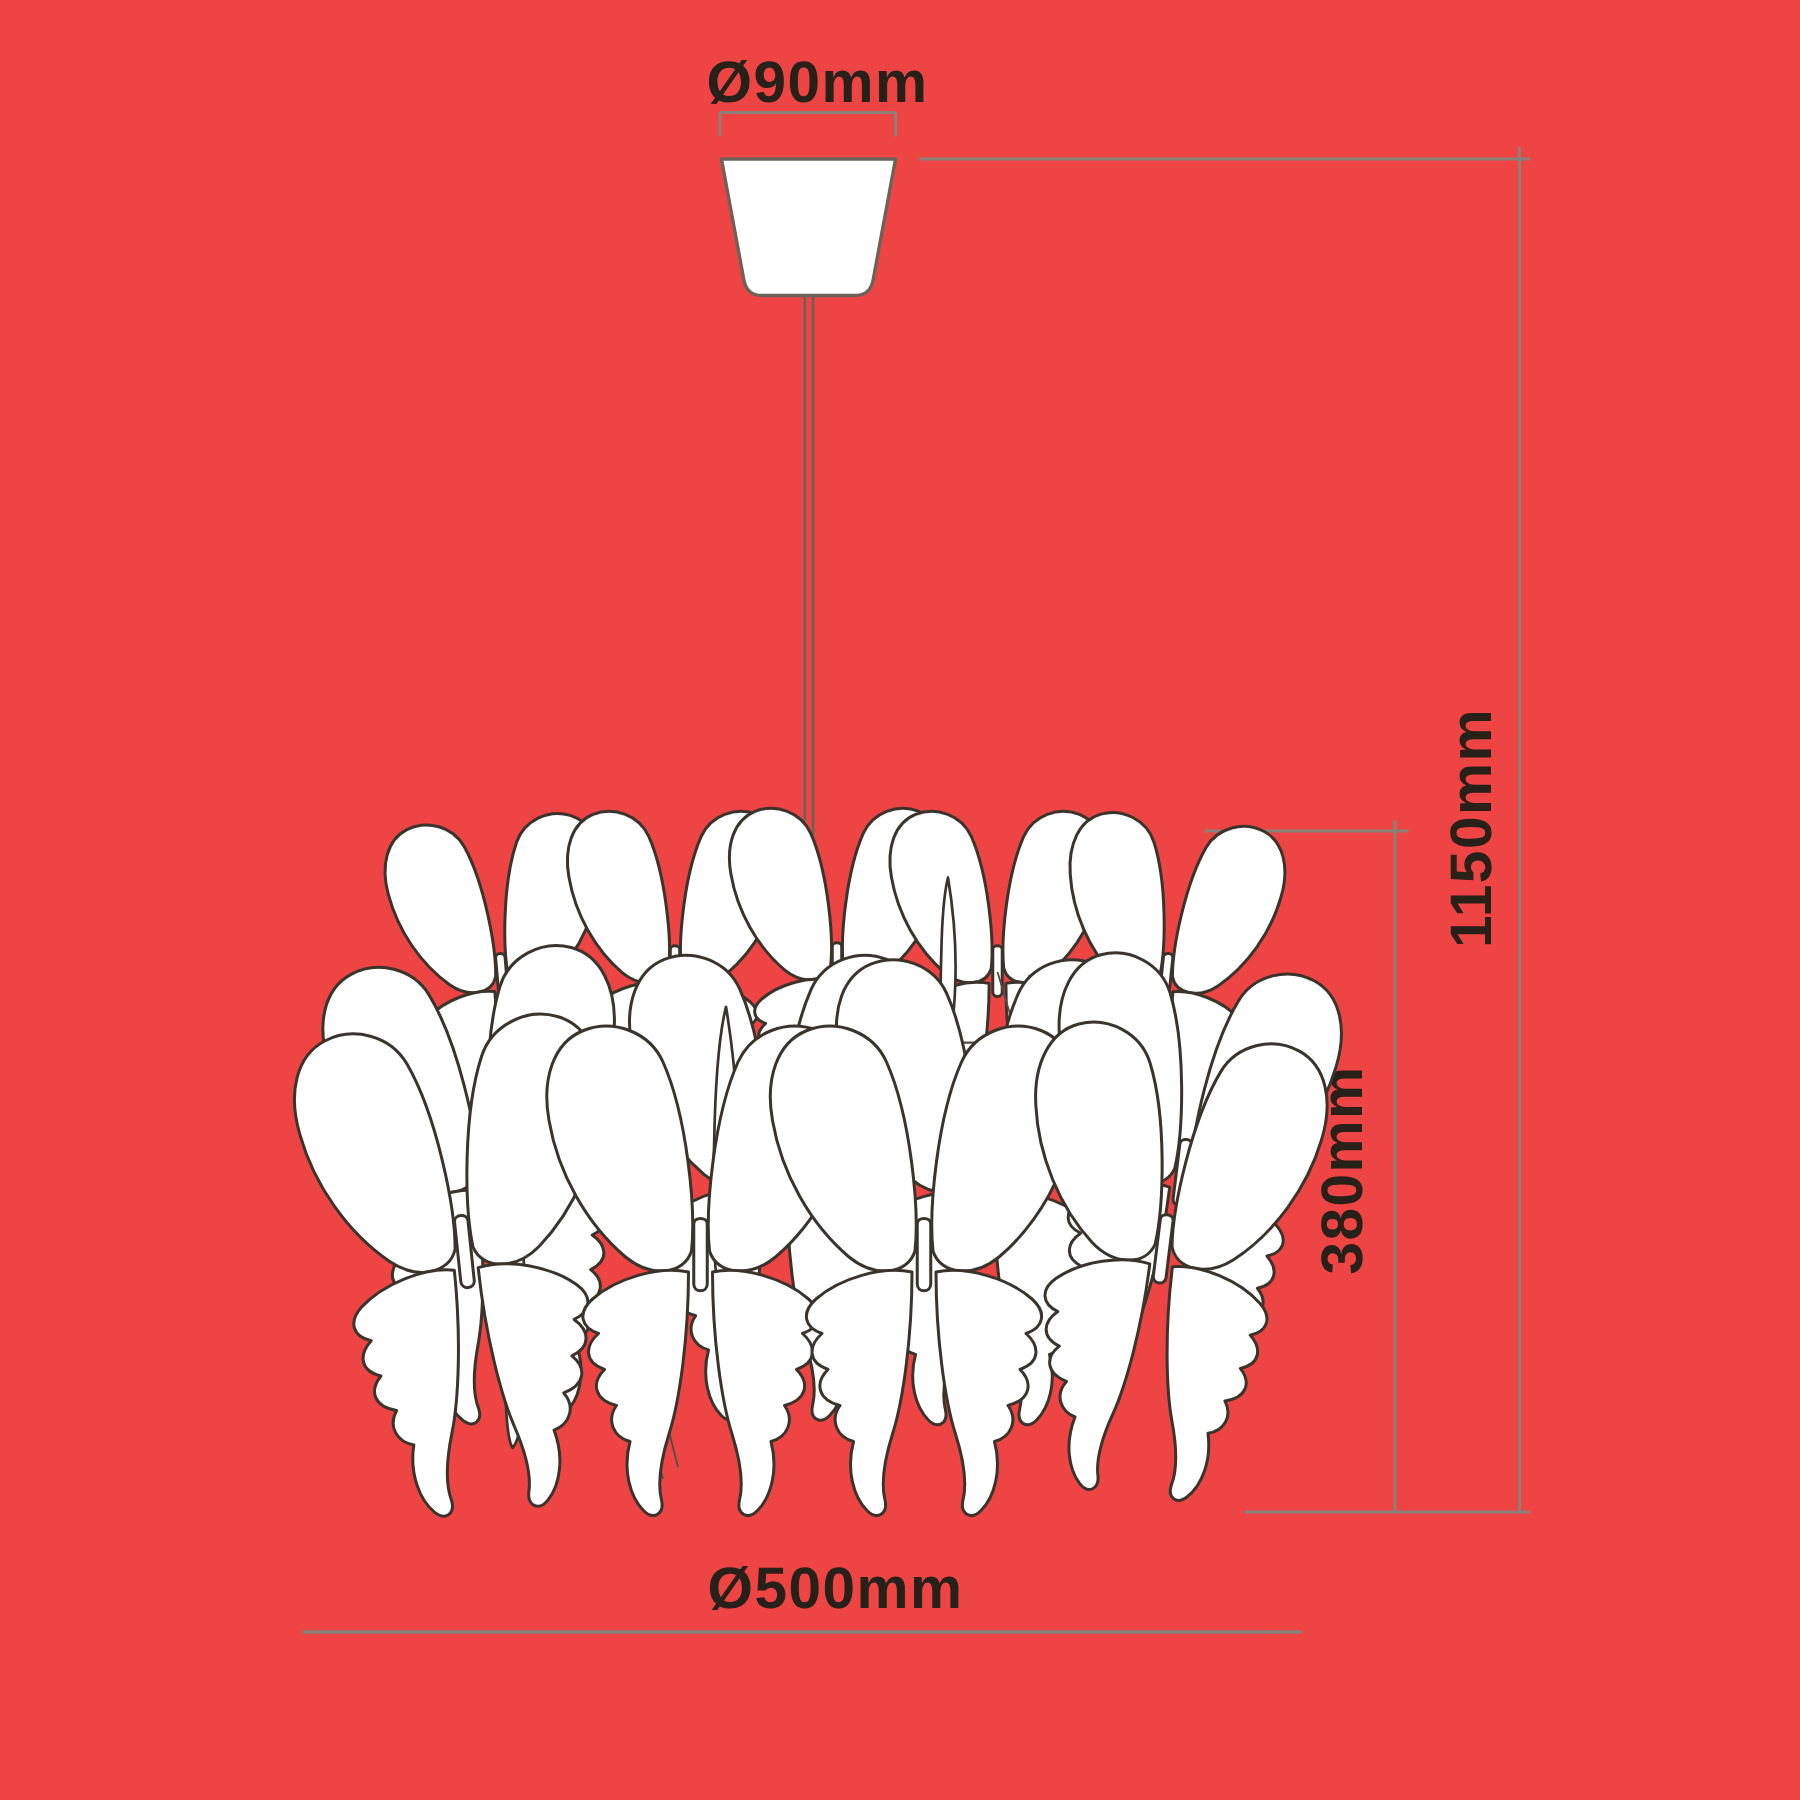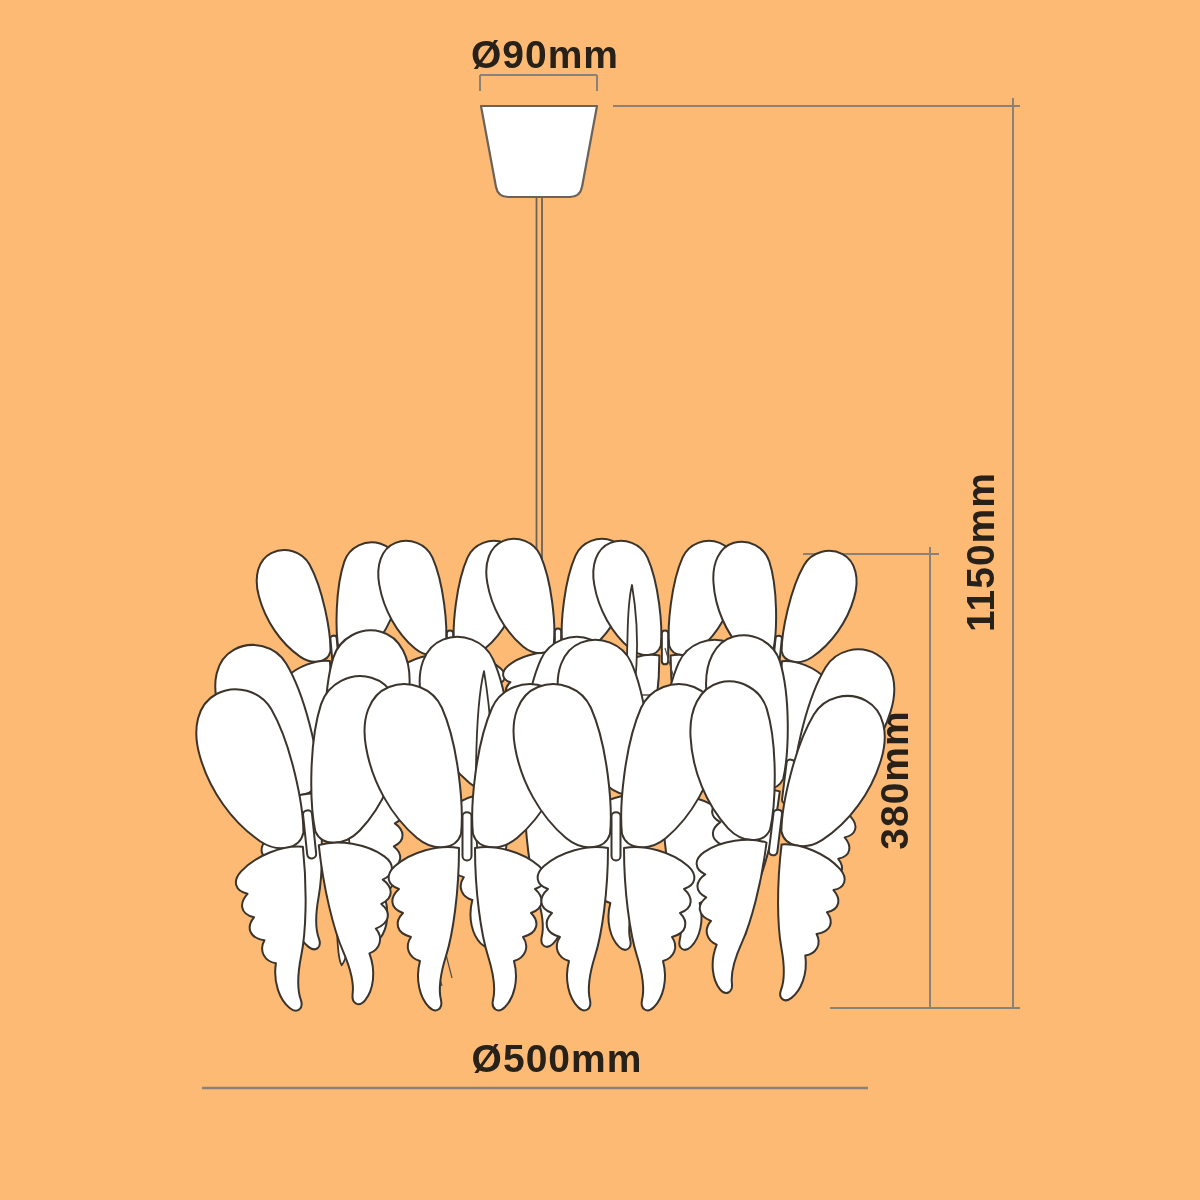--- a/index.html
+++ b/index.html
@@ -1,19 +1,19 @@
 <!DOCTYPE html>
 <html><head>
 <meta charset="utf-8">
 <style>
   html,body{margin:0;padding:0;background:#ffffff;}
   .canvas{
     position:relative;
     width:1200px;height:1200px;
-    background:#fdba74;
+    background:#ef4444;
     font-family:"Liberation Sans",sans-serif;
     overflow:hidden;
   }
   svg{display:block;}
   .bf{
     fill:#ffffff;
     stroke:#3b342c;
     stroke-width:2;
     stroke-linejoin:round;
     stroke-linecap:round;

